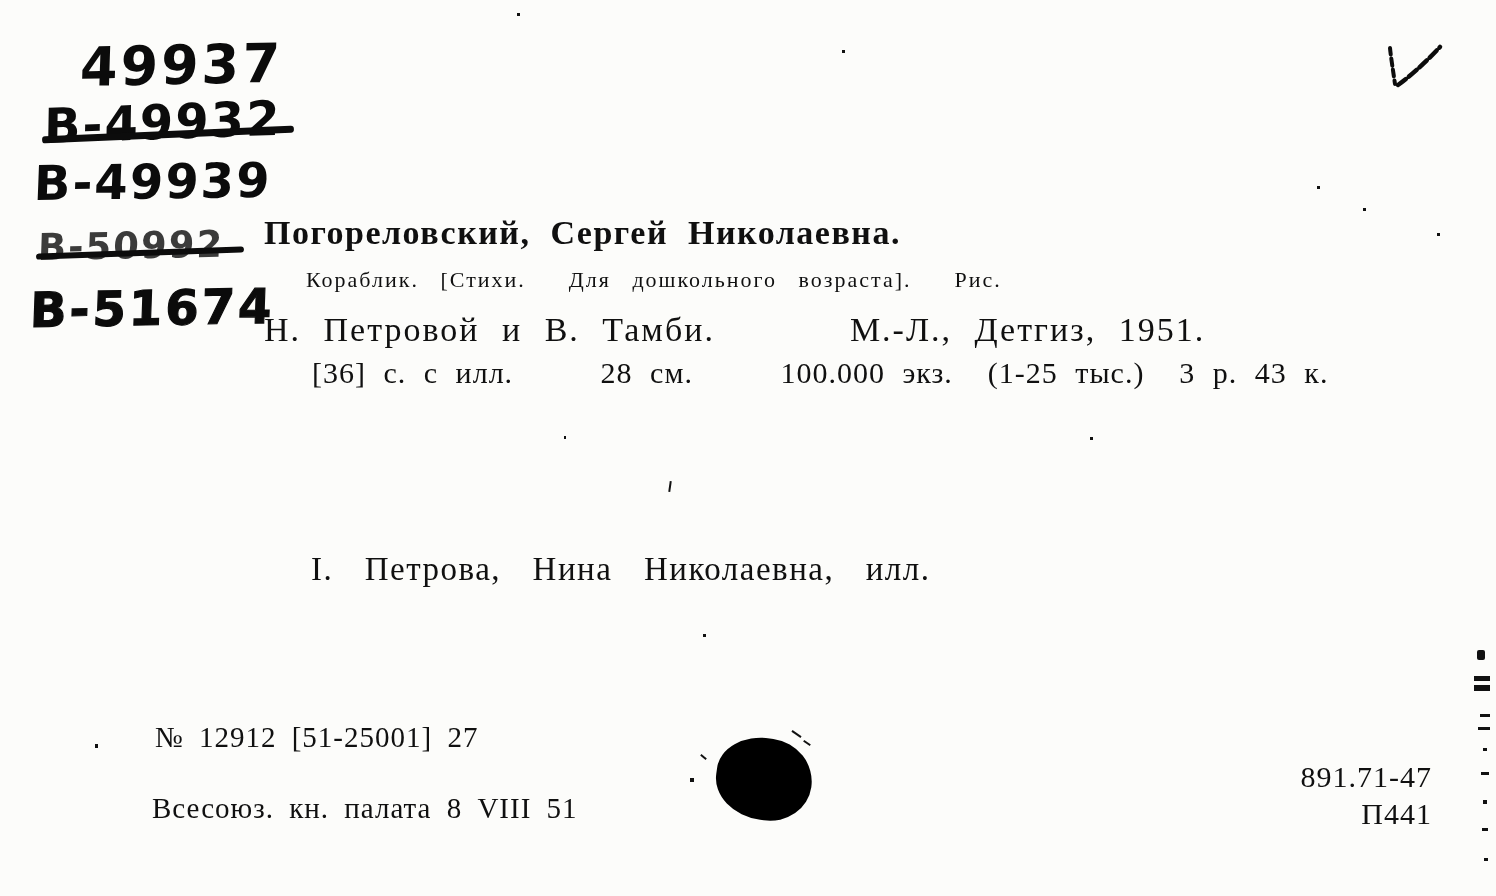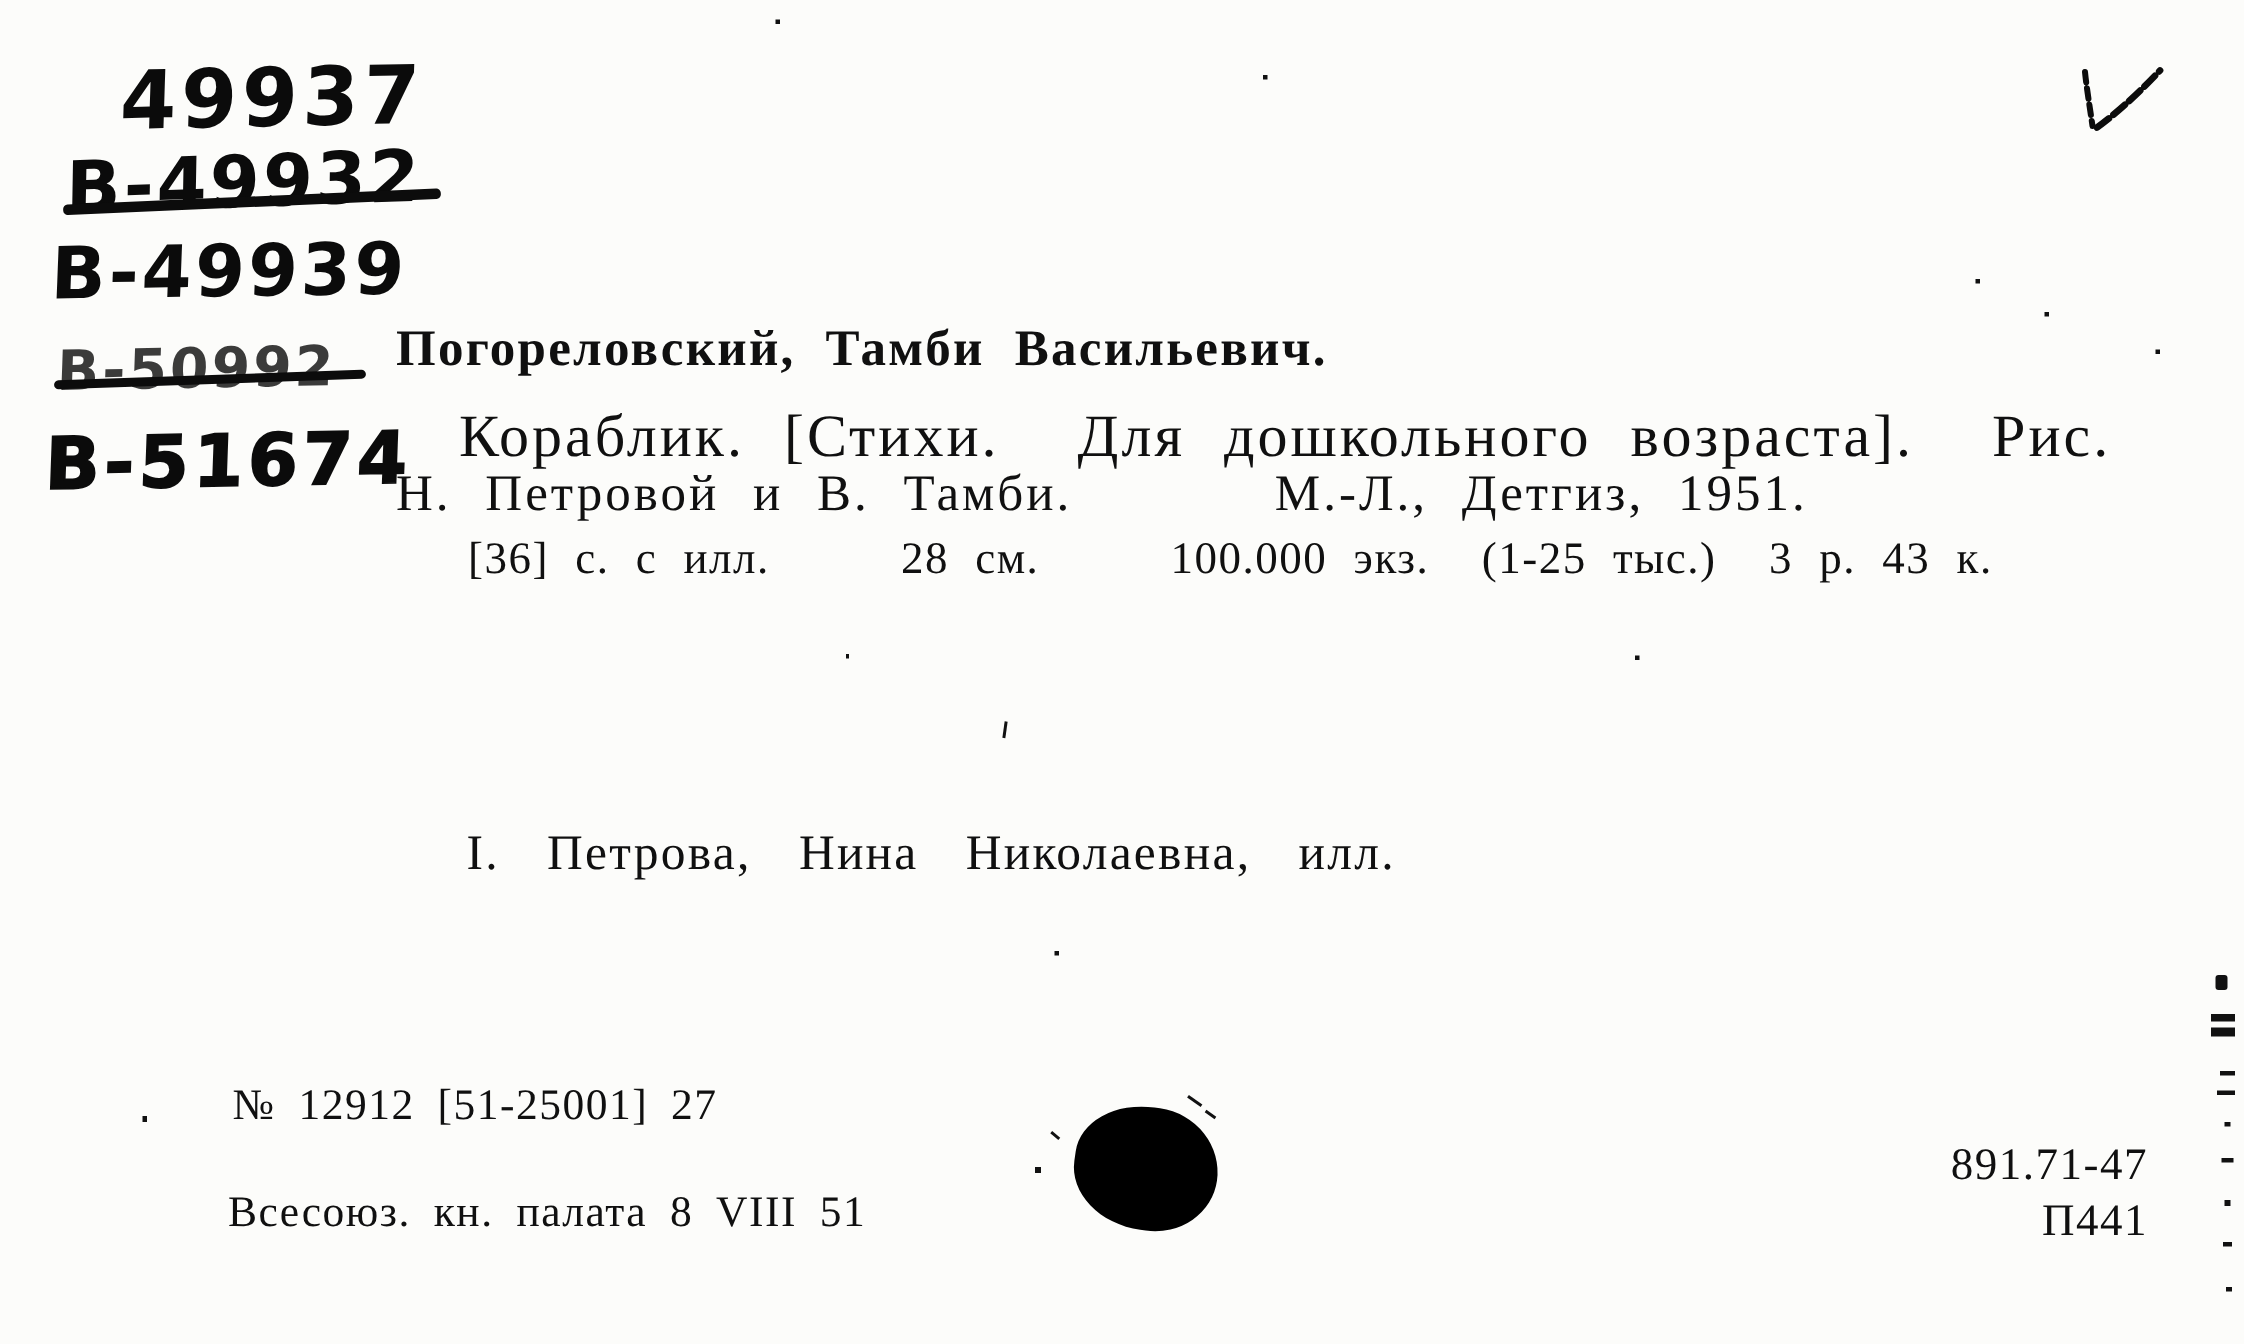--- a/index.html
+++ b/index.html
@@ -45,23 +45,23 @@
   <div class="abs hw" style="left:44px;top:98px;font-size:48px;letter-spacing:2px;transform:rotate(-2deg) skewX(-3deg);">В-49932</div>
   <div class="strike" style="left:42px;top:131px;width:252px;height:7px;transform:rotate(-2.5deg);"></div>
 
   <div class="abs hw" style="left:34px;top:155px;font-size:48px;letter-spacing:2px;transform:rotate(-0.8deg) skewX(-3deg);">В-49939</div>
 
   <div class="abs hw" style="left:38px;top:226px;font-size:37px;letter-spacing:2px;opacity:.8;transform:rotate(-1deg) skewX(-3deg);">В-50992</div>
   <div class="strike" style="left:36px;top:250px;width:208px;height:6px;transform:rotate(-2deg);"></div>
 
   <div class="abs hw" style="left:30px;top:282px;font-size:48px;letter-spacing:3px;-webkit-text-stroke:1.2px #0c0c0c;transform:rotate(-1deg) skewX(-3deg);">В-51674</div>
 
-  <div class="abs pr" style="left:264px;top:214px;font-size:34px;font-weight:bold;letter-spacing:1.5px;word-spacing:10px;">Погореловский, Тамби Васильевич.</div>
+  <div class="abs pr" style="left:264px;top:214px;font-size:34px;font-weight:bold;letter-spacing:1.5px;word-spacing:10px;">Погореловский, Сергей Николаевна.</div>
 
-  <div class="abs pr" style="left:306px;top:267px;font-size:40px;letter-spacing:2px;word-spacing:14px;text-align:right;">Кораблик. [Стихи.  Для дошкольного возраста].  Рис.</div>
+  <div class="abs pr" style="left:306px;top:267px;font-size:22px;letter-spacing:2px;word-spacing:14px;text-align:right;">Кораблик. [Стихи.  Для дошкольного возраста].  Рис.</div>
 
   <div class="abs pr" style="left:264px;top:311px;font-size:34px;letter-spacing:2px;word-spacing:12px;text-align:right;">Н. Петровой и В. Тамби.      М.-Л., Детгиз, 1951.</div>
 
   <div class="abs pr" style="left:312px;top:356px;font-size:30px;letter-spacing:1px;word-spacing:9px;">[36] с. с илл.     28 см.     100.000 экз.  (1-25 тыс.)  3 р. 43 к.</div>
 
   <div class="abs pr" style="left:311px;top:551px;font-size:33px;letter-spacing:1.5px;word-spacing:6px;">I.  Петрова,  Нина  Николаевна,  илл.</div>
 
   <div class="abs pr" style="left:155px;top:721px;font-size:29px;letter-spacing:1px;word-spacing:7px;">№ 12912 [51-25001] 27</div>
 
   <div class="abs pr" style="left:152px;top:792px;font-size:29px;letter-spacing:1px;word-spacing:7px;">Всесоюз. кн. палата 8 VIII 51</div>

